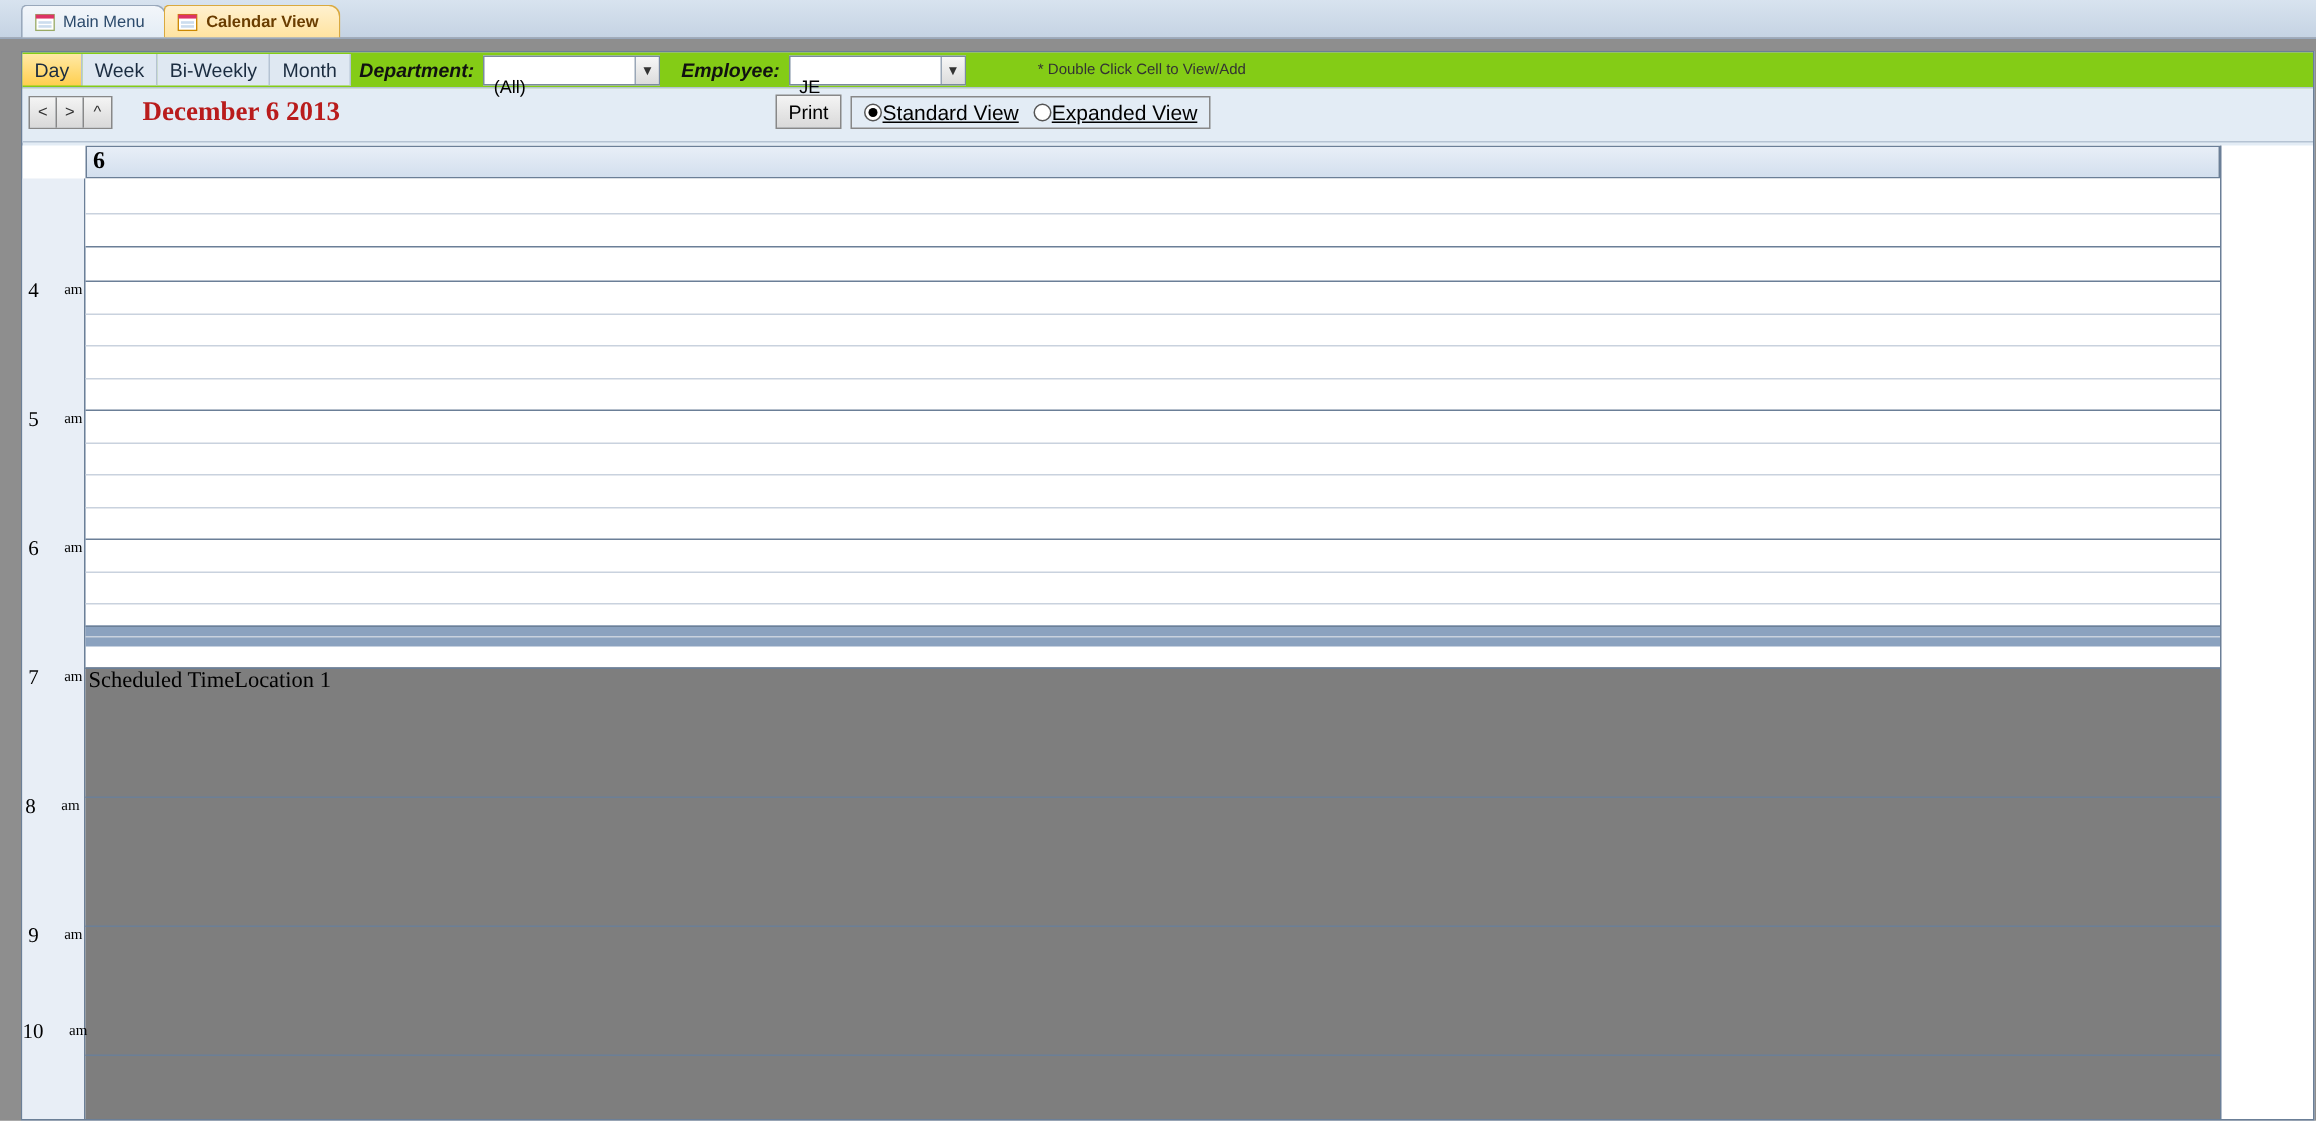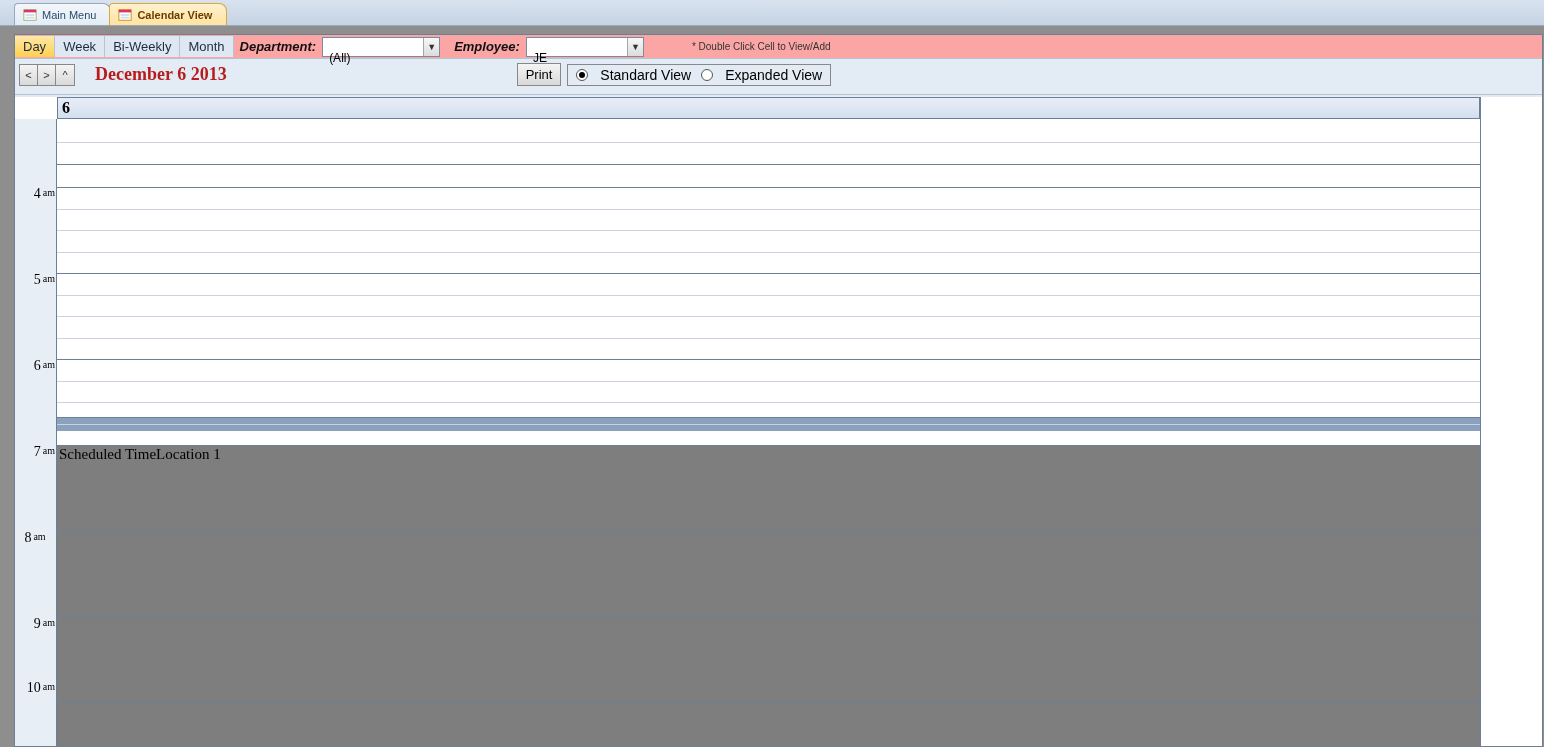--- a/index.html
+++ b/index.html
@@ -64,21 +64,21 @@
     left: 14px;
     right: 1px;
     top: 8px;
     bottom: 0;
     background: #e3ecf5;
     border: 1px solid #6b7f97;
   }
   
   .opts {
     height: 24px;
-    background: #fca5a5;
+    background: #84cc16;
     display: flex;
     align-items: center;
     border-bottom: 1px solid #b5c3d3;
     font-size: 13px;
   }
   .viewbtn {
     padding: 3px 8px;
     background: #dfe8f2;
     border-right: 1px solid #b5c3d3;
     cursor: pointer;
@@ -157,21 +157,21 @@
   .radiogroup {
     margin-left: 6px;
     border: 1px solid #888;
     background: #e3ecf5;
     padding: 2px 8px;
     display: flex;
     align-items: center;
     gap: 10px;
     font-size: 14px;
   }
-  .radiogroup label { display:flex; align-items:center; gap:12px; cursor:pointer;}
+  .radiogroup label { display:flex; align-items:center; gap:0; cursor:pointer;text-decoration:underline;}
   .radio {
     width:12px;height:12px;border:1px solid #555;border-radius:50%;
     display:inline-flex;align-items:center;justify-content:center;background:#fff;
   }
   .radio.sel::after{content:"";width:6px;height:6px;background:#000;border-radius:50%;}
   
   .calwrap {
     position:absolute;
     top: 62px;
     left: 0;
@@ -202,21 +202,21 @@
   .hourcell {
     position:absolute; left:0; right:0;
     border-top: 1px solid #6b7f97;
   }
   .hourlabel {
     position:absolute; left:0; width:42px; text-align:right;
     font-family:"Times New Roman",serif; font-size:13px;
     top:-1px; padding-right:2px;
   }
   .hourlabel .h { font-size: 14px; }
-  .hourlabel .ap { font-size: 10px; padding-left:2px; position:relative; top:-2px;}
+  .hourlabel .ap { font-size: 10px; padding-left:17px; position:relative; top:-2px;}
   .subline {
     position:absolute; left:42px; right:0;
     border-top: 1px solid #c9d2de;
   }
   .topband {
     position:absolute; left:42px; right:0; top:22px; height:46px;
     background:#fff;
     border-bottom:1px solid #6b7f97;
   }
   .topband .subline { left:0; }

